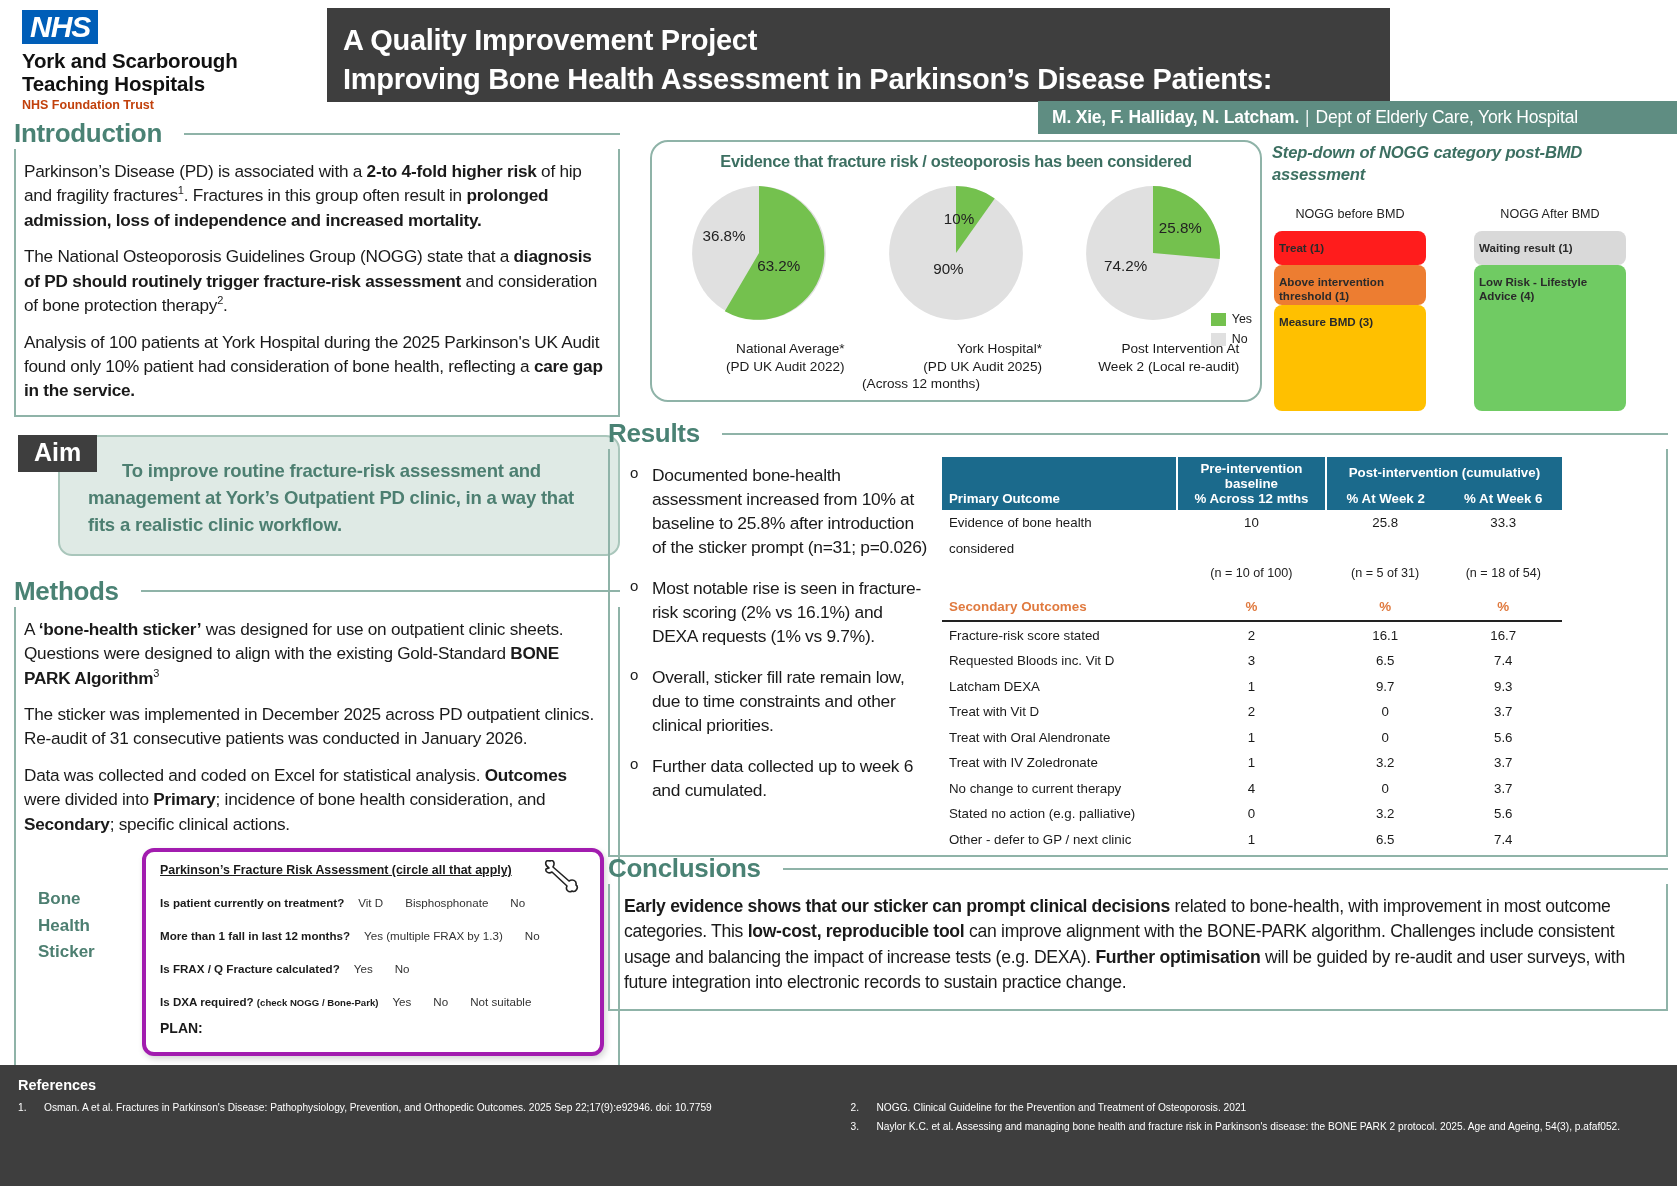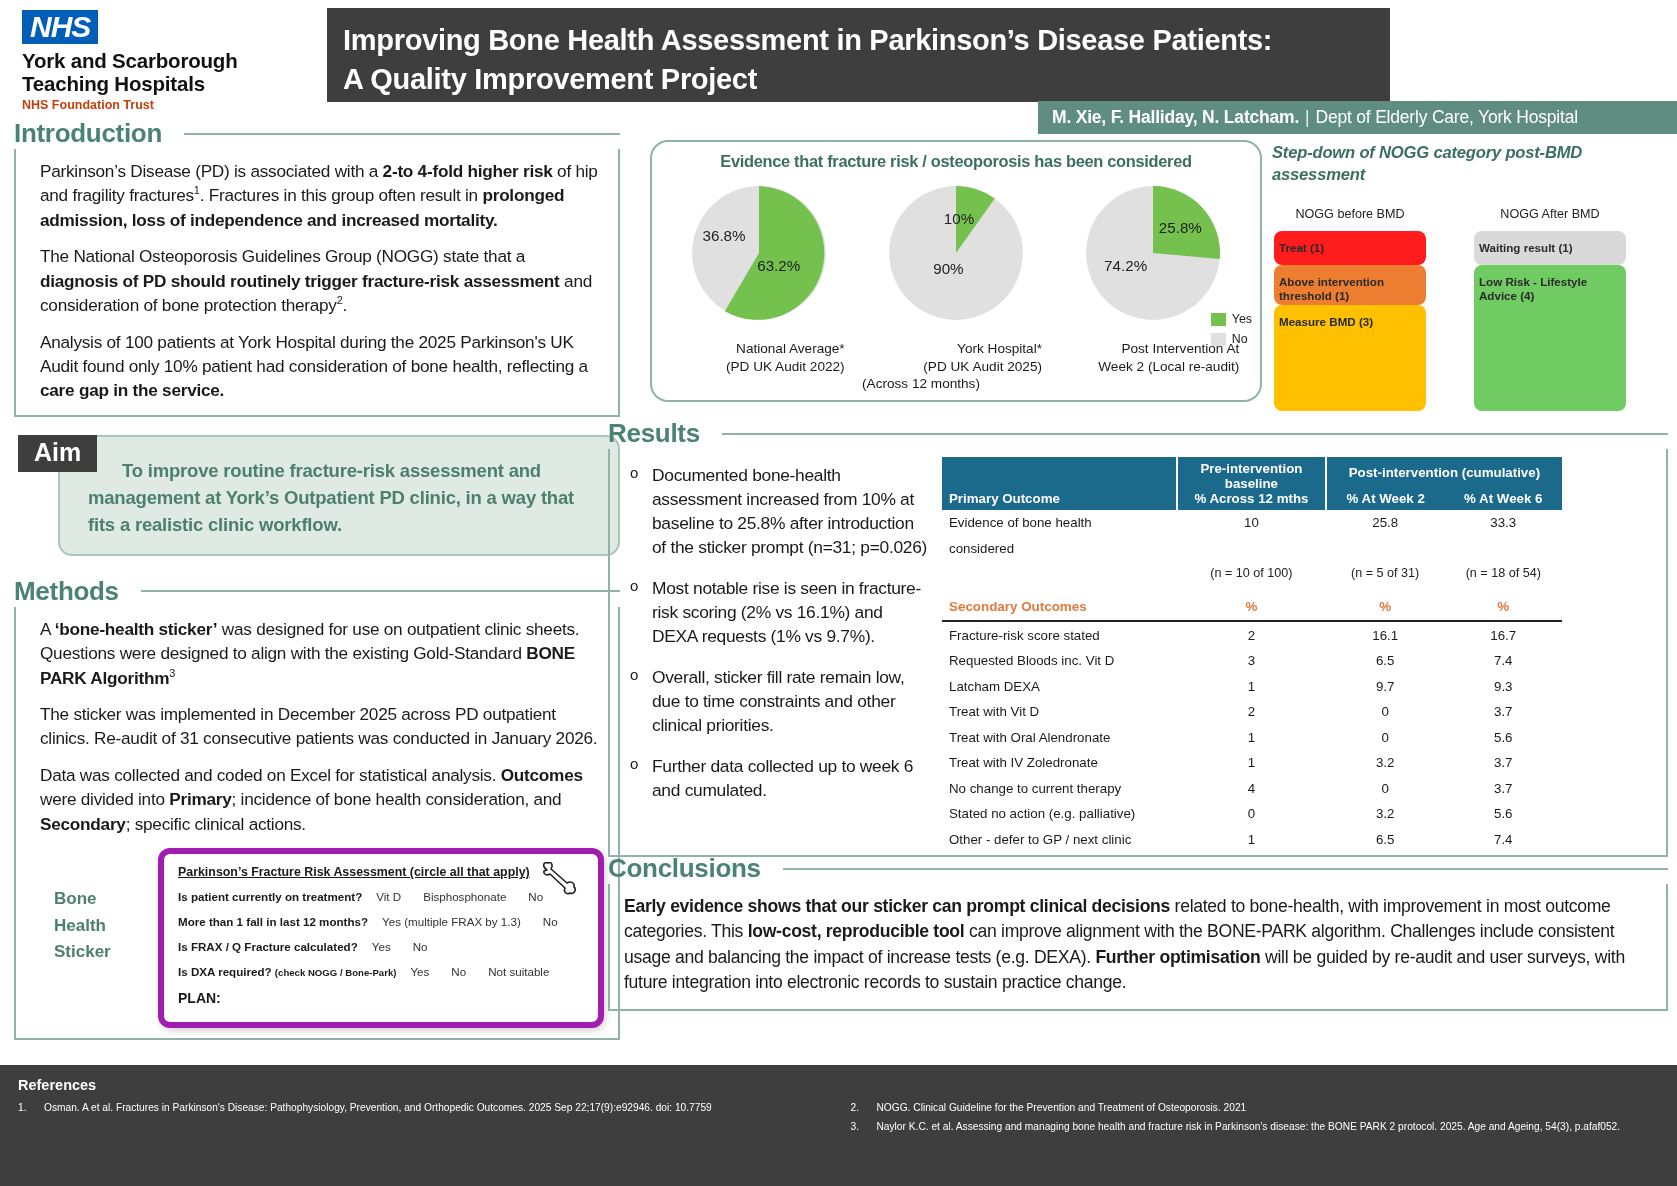--- a/index.html
+++ b/index.html
@@ -45,21 +45,21 @@
   
   .sec-head {
     display: flex; align-items: center; gap: 22px;
     font-size: 26px; font-weight: bold; color: #4a8274;
     letter-spacing: -0.3px;
   }
   .sec-head .rule { flex: 1; height: 2px; background: #8fb3a8; }
 
   .box {
     border: 2px solid #8fb3a8; border-top: none;
-    padding: 10px 14px 10px 24px;
+    padding: 10px 14px 10px 8px;
   }
 
   
   .col-left { position: absolute; left: 14px; top: 118px; width: 606px; }
   .intro-body p {
     font-size: 17.2px; line-height: 1.42; margin-bottom: 12px;
     letter-spacing: -0.25px;
   }
   .intro-body p:last-child { margin-bottom: 2px; }
   .intro-body b { font-weight: bold; }
@@ -89,32 +89,32 @@
   .methods-body b { font-weight: bold; }
 
   
   .sticker-row { display: flex; align-items: flex-start; margin-top: 6px; }
   .sticker-label {
     width: 118px; font-size: 17px; font-weight: bold; color: #4d7f71;
     line-height: 1.55; padding-top: 38px; padding-left: 14px;
   }
   .sticker-card {
     position: relative; flex: 1; background: #fff;
-    border: 6px solid #a21caf; border-radius: 12px;
+    border: 4px solid #a21caf; border-radius: 12px;
     box-shadow: 2px 3px 6px rgba(0,0,0,.17);
     padding: 11px 14px 16px 14px; min-height: 175px;
   }
   .sticker-title {
     font-size: 12.4px; font-weight: bold; text-decoration: underline;
     margin-bottom: 11px;
   }
   .sticker-q { display: flex; font-size: 11.6px; margin-bottom: 12px; align-items: baseline; }
   .sticker-q .q { font-weight: bold; white-space: nowrap; }
   .sticker-q .q small { font-size: 9.6px; }
-  .sticker-q .opts { display: flex; gap: 22px; margin-left: 14px; color: #333; }
+  .sticker-q .opts { display: flex; gap: 22px; margin-left: 14px; color: #333; margin-top: 8px; }
   .sticker-plan { font-size: 14px; font-weight: bold; margin-top: 12px; }
   .bone-icon { position: absolute; right: 18px; top: 8px; }
 
   
   .pies-box {
     position: absolute; left: 650px; top: 140px; width: 612px; height: 262px;
     border: 2px solid #8fb3a8; border-radius: 18px; background: #fff;
   }
   .pies-title {
     text-align: center; font-size: 16.4px; font-weight: bold; color: #3c6f61;
@@ -201,22 +201,22 @@
   <div class="nhs-logo">
     <div class="nhs-badge">NHS</div>
     <div class="nhs-trust-name">
       <div>York and Scarborough</div>
       <div>Teaching Hospitals</div>
     </div>
     <div class="nhs-foundation">NHS Foundation Trust</div>
   </div>
 
   <div class="title-banner">
+    <div class="tl">A Quality Improvement Project</div>
     <div class="tl">Improving Bone Health Assessment in Parkinson’s Disease Patients:</div>
-    <div class="tl">A Quality Improvement Project</div>
   </div>
 
   <div class="authors-banner">
     <b>M. Xie, F. Halliday, N. Latcham.</b>
     <span class="sep">|</span>
     <span>Dept of Elderly Care, York Hospital</span>
   </div>
 
   <div class="col-left">
 

